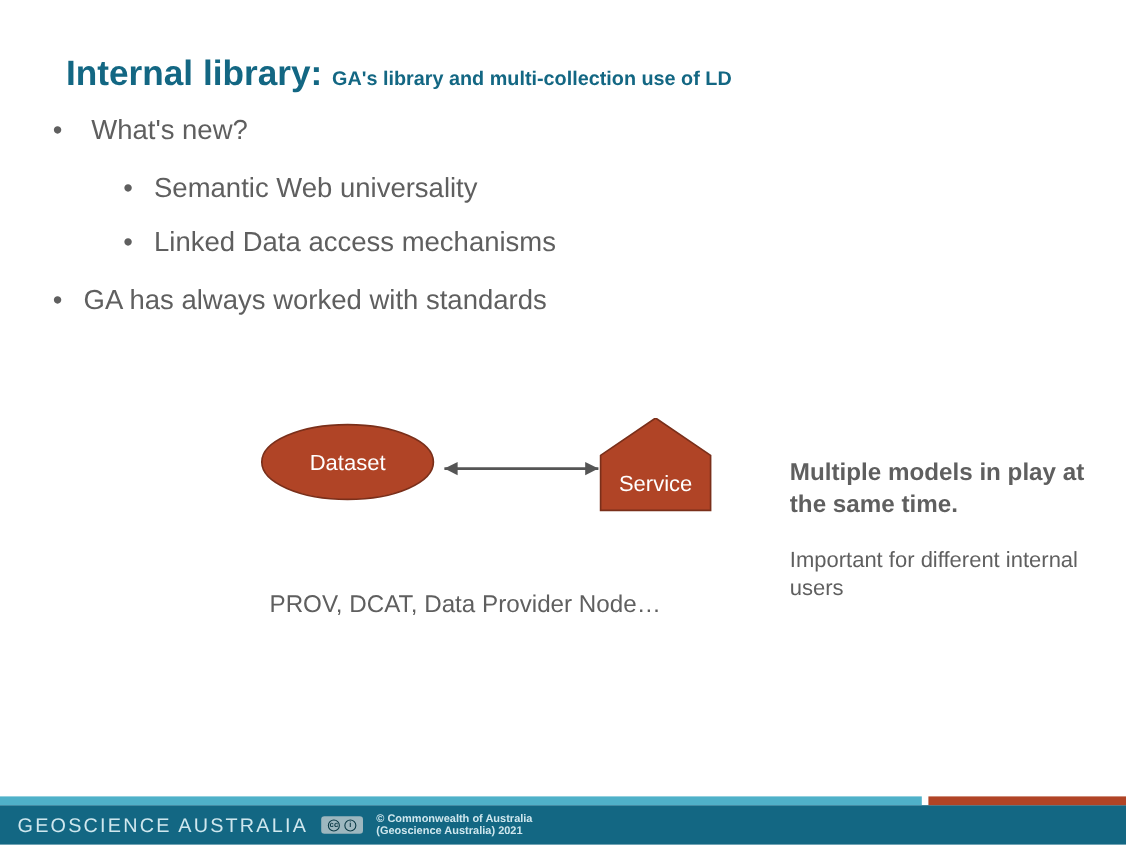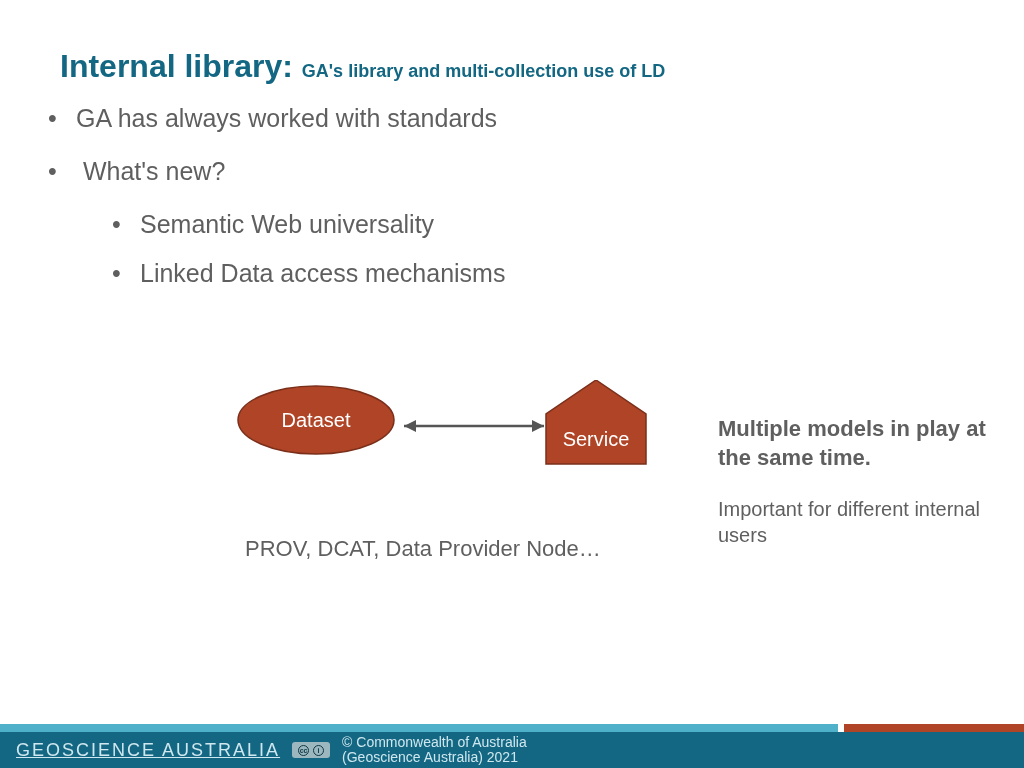--- a/index.html
+++ b/index.html
@@ -19,43 +19,43 @@
   .arrow-line { stroke:#555; stroke-width:2.5; }
   .arrow-head { fill:#555; }
   .caption1 { position:absolute; left:245px; top:499px; font-size:22px; color:#5f5f5f;margin-top:37px; }
   .side1 { position:absolute; left:718px; top:415px; font-size:22px; color:#5f5f5f; line-height:1.3;font-weight:bold; }
   .side2 { position:absolute; left:718px; top:496px; font-size:20px; color:#5f5f5f; line-height:1.3; }
   .footer { position:absolute; left:0; bottom:0; width:1024px; }
   .footer .bar1 { height:8px; display:flex; }
   .footer .bar1 .a { background:#4FB1C9; flex:1; }
   .footer .bar1 .b { background:#B04426; width:180px; margin-left:6px; }
   .footer .bar2 { height:36px; background:#136783; display:flex; align-items:center; padding-left:16px; gap:12px; }
-  .org { color:#cfe7ee; font-size:18px; letter-spacing:2px; font-weight:500;text-decoration:underline; }
+  .org { color:#cfe7ee; font-size:18px; letter-spacing:2px; font-weight:500; }
   .cc-badge { display:flex; align-items:center; background:#9db7bf; border-radius:3px; padding:1px 6px; gap:4px; height:16px; }
   .cc-badge .c { width:11px; height:11px; border-radius:50%; border:1.5px solid #0b3a46; display:flex; align-items:center; justify-content:center; font-size:7px; color:#0b3a46; font-weight:bold; line-height:1; }
-  .copy { color:#cfe7ee; font-size:14px; line-height:1.1; }
+  .copy { color:#cfe7ee; font-size:10px; line-height:1.1;font-weight:bold; }
 </style>
 </head>
 <body>
 
 <div class="slide">
 
   <div class="title">
     <span>Internal library: </span><span class="sub">GA's library and multi-collection use of LD</span>
   </div>
 
   <ul class="bullets">
-    <li>GA has always worked with standards</li>
     <li>
       <span>What's new?</span>
       <ul class="sub-bullets">
         <li>Semantic Web universality</li>
         <li>Linked Data access mechanisms</li>
       </ul>
     </li>
+    <li>GA has always worked with standards</li>
   </ul>
 
   <svg class="diagram" width="440" height="110">
     <ellipse class="ellipse" cx="80" cy="40" rx="78" ry="34"></ellipse>
     <text class="node-label" x="80" y="47" text-anchor="middle">Dataset</text>
 
     <line class="arrow-line" x1="168" y1="46" x2="308" y2="46"></line>
     <polygon class="arrow-head" points="168,46 180,40 180,52"></polygon>
     <polygon class="arrow-head" points="308,46 296,40 296,52"></polygon>
 

